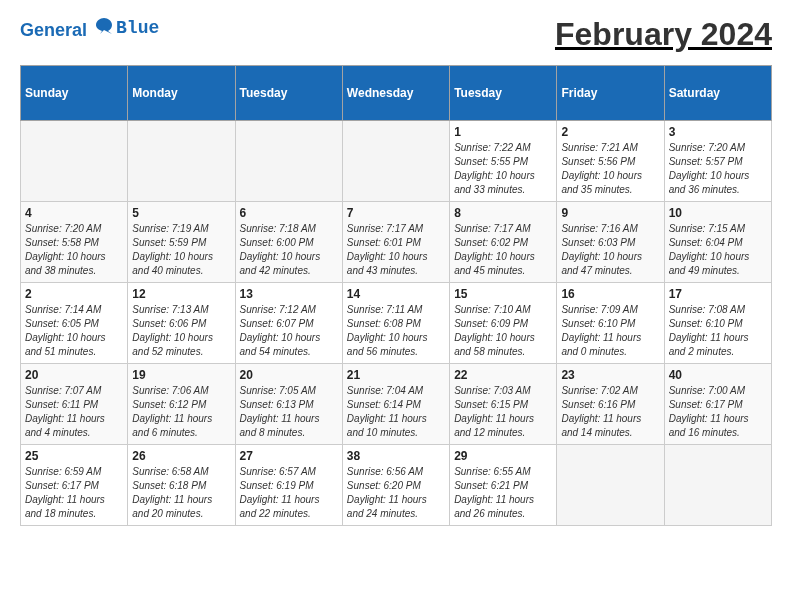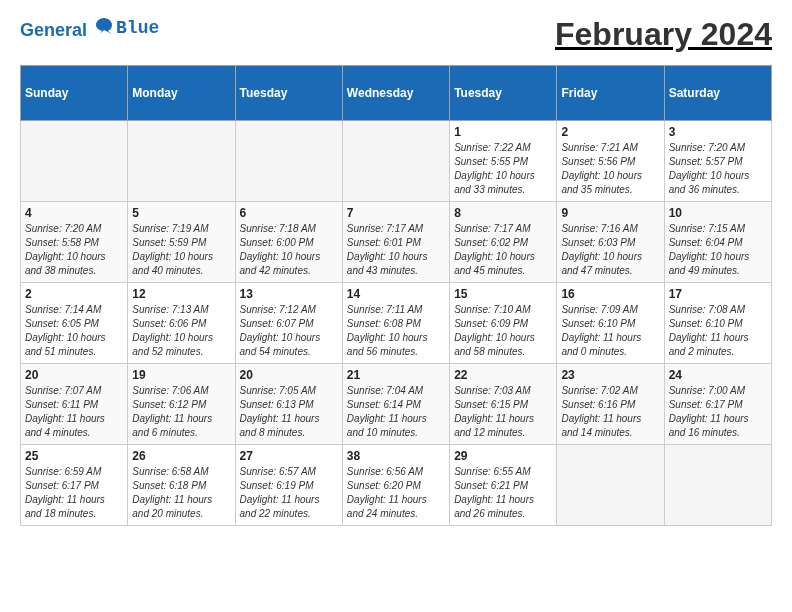--- a/index.html
+++ b/index.html
@@ -226,21 +226,21 @@
           </td>
           <td>
             <div class="day-number">22</div>
             <div class="day-info">Sunrise: 7:03 AM<br>Sunset: 6:15 PM<br>Daylight: 11 hours<br>and 12 minutes.</div>
           </td>
           <td>
             <div class="day-number">23</div>
             <div class="day-info">Sunrise: 7:02 AM<br>Sunset: 6:16 PM<br>Daylight: 11 hours<br>and 14 minutes.</div>
           </td>
           <td>
-            <div class="day-number">24</div>
+            <div class="day-number">40</div>
             <div class="day-info">Sunrise: 7:00 AM<br>Sunset: 6:17 PM<br>Daylight: 11 hours<br>and 16 minutes.</div>
           </td>
         </tr>
         <tr>
           <td>
             <div class="day-number">25</div>
             <div class="day-info">Sunrise: 6:59 AM<br>Sunset: 6:17 PM<br>Daylight: 11 hours<br>and 18 minutes.</div>
           </td>
           <td>
             <div class="day-number">26</div>

